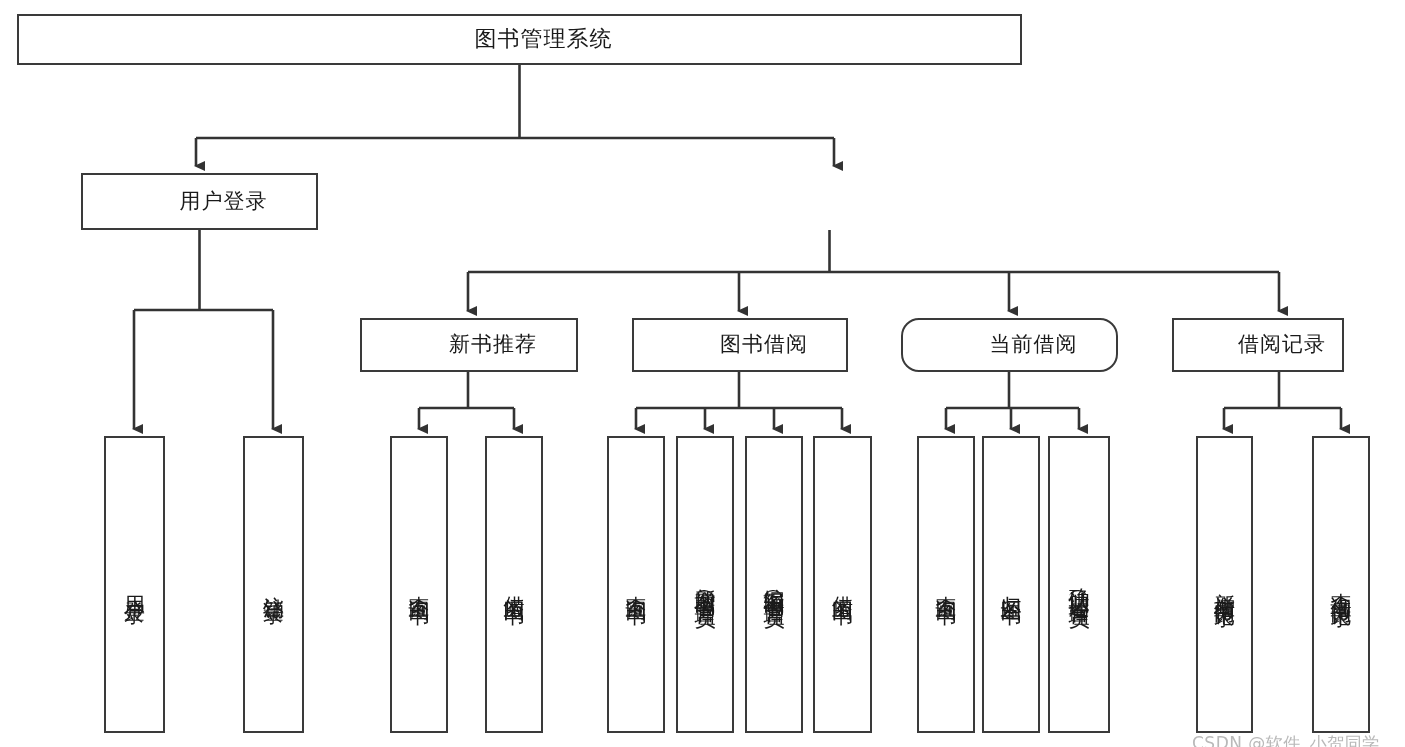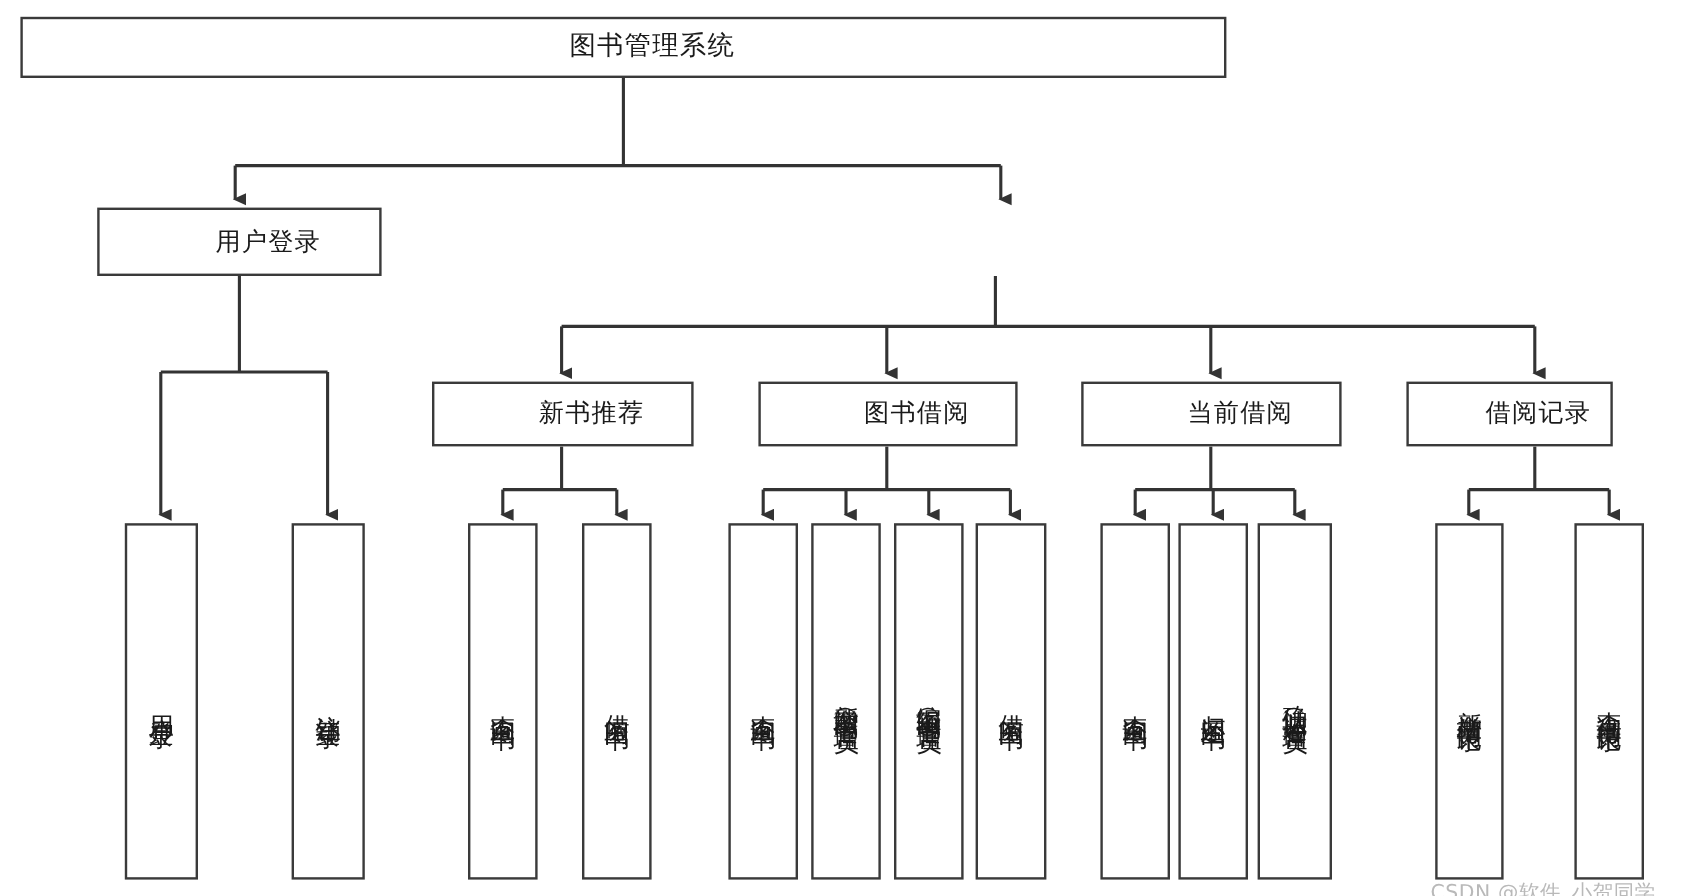--- a/index.html
+++ b/index.html
@@ -111,21 +111,21 @@
   <div class="node horiz" style="left:81px;top:173px;width:237px;height:57px;">
     <span>用户登录</span>
   </div>
 
   <div class="node horiz" style="left:632px;top:318px;width:216px;height:54px;">
     <span>图书借阅</span>
   </div>
   <div class="node horiz" style="left:360px;top:318px;width:218px;height:54px;">
     <span>新书推荐</span>
   </div>
-  <div class="node horiz" style="left:901px;top:318px;width:217px;height:54px;">
+  <div class="node horiz" style="left:901px;top:318px;width:217px;height:54px;border-radius:18px;">
     <span>当前借阅</span>
   </div>
   <div class="node horiz" style="left:1172px;top:318px;width:172px;height:54px;">
     <span>借阅记录</span>
   </div>
 
   <div class="node vert" style="left:104px;top:436px;width:61px;height:297px;">
     <span class="vtext">用户登录</span>
   </div>
   <div class="node vert" style="left:243px;top:436px;width:61px;height:297px;">

